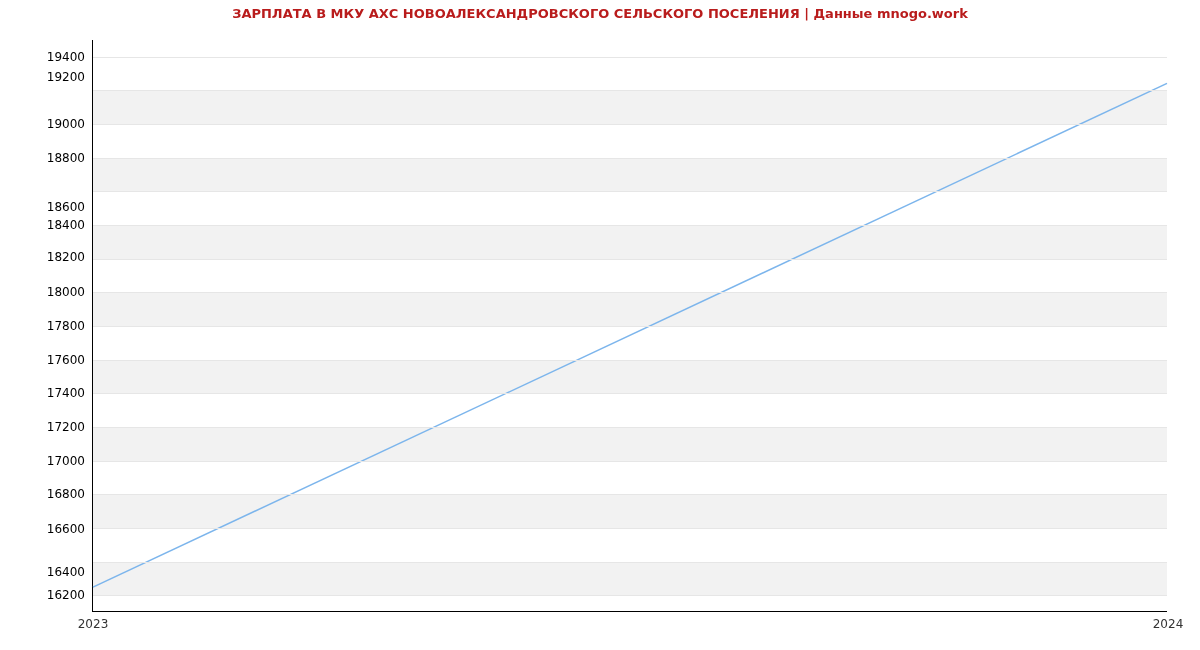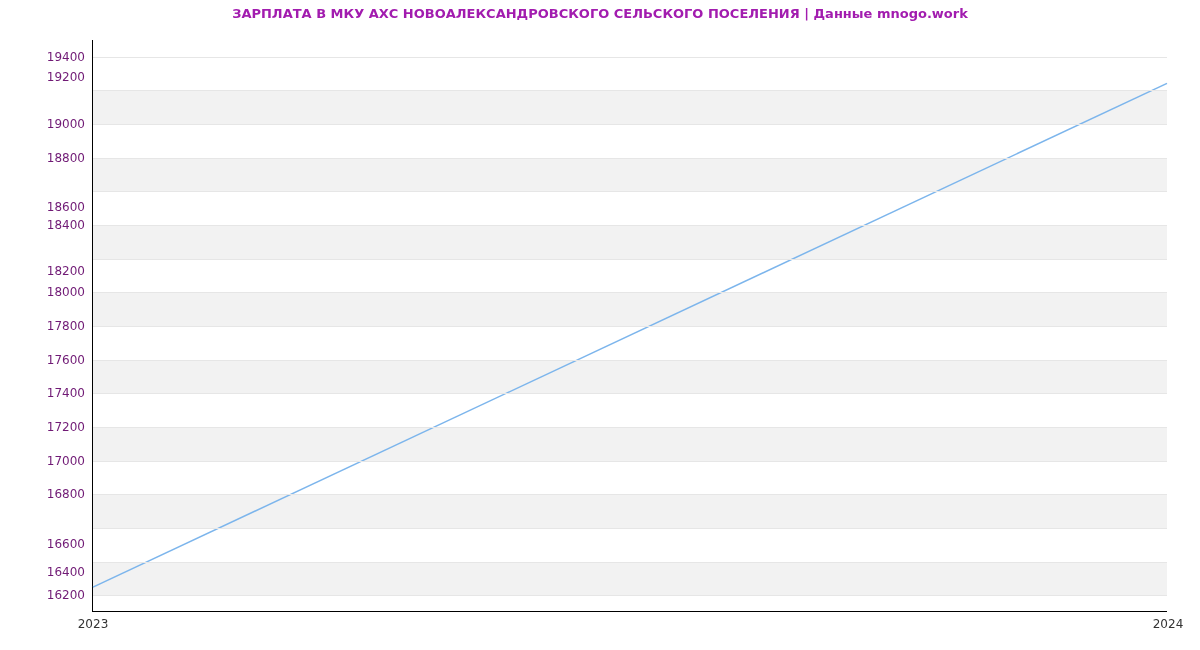--- a/index.html
+++ b/index.html
@@ -17,21 +17,21 @@
     height: 650px;
   }
   .title {
     position: absolute;
     top: 6px;
     left: 0;
     width: 1200px;
     text-align: center;
     font-size: 13px;
     font-weight: 600;
-    color: #a21caf;
+    color: #b91c1c;
   }
   .plot {
     position: absolute;
     left: 92px;
     top: 40px;
     width: 1075px;
     height: 572px;
     border-left: 1px solid #000000;
     border-bottom: 1px solid #000000;
     box-sizing: border-box;
@@ -48,21 +48,21 @@
     width: 100%;
     height: 1px;
     background: #e6e6e6;
   }
   .y-tick-label {
     position: absolute;
     right: 100%;
     transform: translateY(-50%);
     padding-right: 8px;
     font-size: 12px;
-    color: #701a75;
+    color: #000000;
     white-space: nowrap;
   }
   .x-tick-label {
     position: absolute;
     top: 100%;
     padding-top: 6px;
     transform: translateX(-50%);
     font-size: 12px;
     color: #333333;
     white-space: nowrap;
@@ -91,37 +91,37 @@
       <div class="band" style="top: 454.235px; height: 33.6471px;"></div>
       <div class="band" style="top: 521.529px; height: 33.6471px;"></div>
     <svg class="line-layer" id="line-layer" preserveAspectRatio="none" viewBox="0 0 1075 572">
         <path d="M0 548.1105882352941 L1075 43.404705882352914" fill="none" stroke="#7cb5ec" stroke-width="1.5"></path>
       </svg>
   <div class="gridline" style="top: 555.176px;"></div>
       <div class="y-tick-label" style="top: 555.176px;">16200</div>
       <div class="gridline" style="top: 521.529px;"></div>
       <div class="y-tick-label" style="top: 521.529px; margin-top: 10px;">16400</div>
       <div class="gridline" style="top: 487.882px;"></div>
-      <div class="y-tick-label" style="top: 504px;">16600</div>
+      <div class="y-tick-label" style="top: 489px;">16600</div>
       <div class="gridline" style="top: 454.235px;"></div>
       <div class="y-tick-label" style="top: 454.235px;">16800</div>
       <div class="gridline" style="top: 420.588px;"></div>
       <div class="y-tick-label" style="top: 420.588px;">17000</div>
       <div class="gridline" style="top: 386.941px;"></div>
       <div class="y-tick-label" style="top: 386.941px;">17200</div>
       <div class="gridline" style="top: 353.294px;"></div>
       <div class="y-tick-label" style="top: 353.294px;">17400</div>
       <div class="gridline" style="top: 319.647px;"></div>
       <div class="y-tick-label" style="top: 319.647px;">17600</div>
       <div class="gridline" style="top: 286px;"></div>
       <div class="y-tick-label" style="top: 286px;">17800</div>
       <div class="gridline" style="top: 252.353px;"></div>
       <div class="y-tick-label" style="top: 252.353px;">18000</div>
       <div class="gridline" style="top: 218.706px;"></div>
-      <div class="y-tick-label" style="top: 231px;">18200</div>
+      <div class="y-tick-label" style="top: 217px;">18200</div>
       <div class="gridline" style="top: 185.059px;"></div>
       <div class="y-tick-label" style="top: 185.059px;">18400</div>
       <div class="gridline" style="top: 151.412px;"></div>
       <div class="y-tick-label" style="top: 151.412px; margin-top: 16px;">18600</div>
       <div class="gridline" style="top: 117.765px;"></div>
       <div class="y-tick-label" style="top: 117.765px;">18800</div>
       <div class="gridline" style="top: 84.1176px;"></div>
       <div class="y-tick-label" style="top: 84.1176px;">19000</div>
       <div class="gridline" style="top: 50.4706px;"></div>
       <div class="y-tick-label" style="top: 37px;">19200</div>

